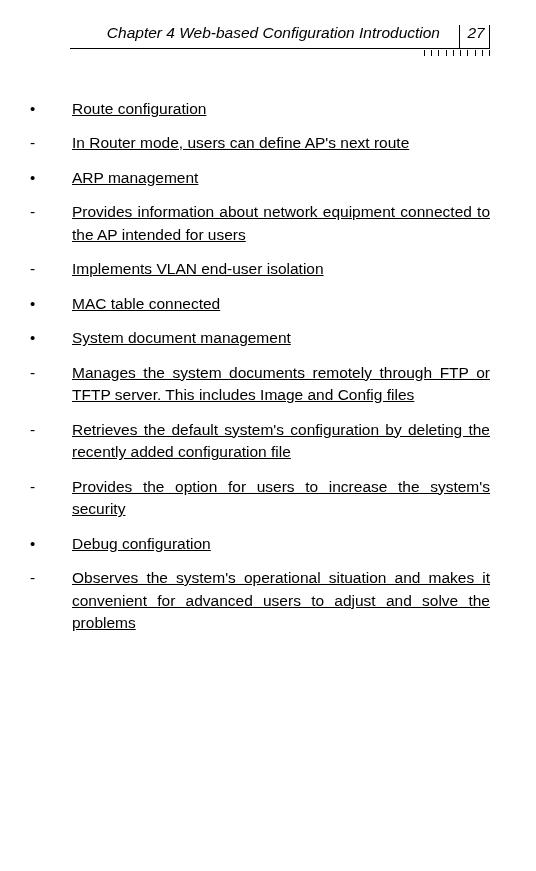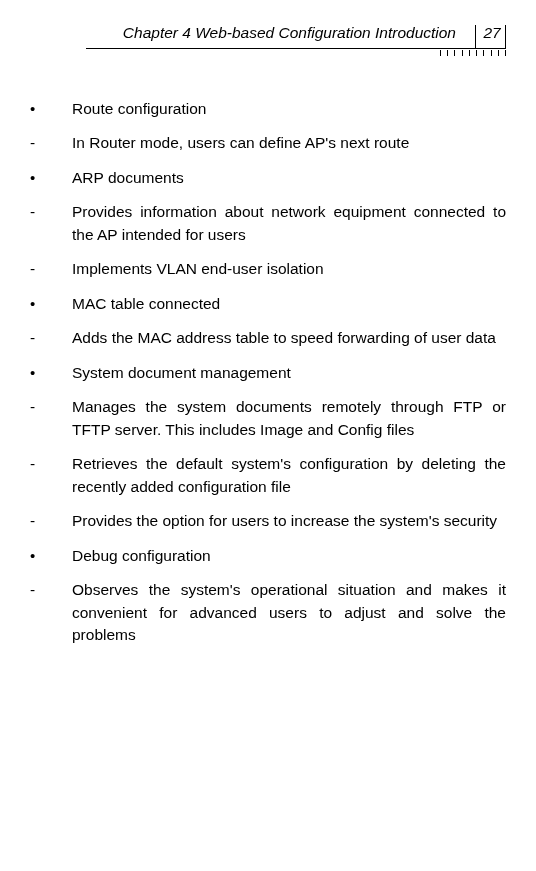--- a/index.html
+++ b/index.html
@@ -7,21 +7,21 @@
     margin: 0;
     width: 536px;
     height: 871px;
     background: #fff;
     font-family: Arial, Helvetica, sans-serif;
     color: #000;
     font-size: 15.5px;
     position: relative;
   }
   .page {
-    padding: 24px 30px 24px 28px;
+    padding: 24px 46px 24px 28px;
   }
   .header-wrap {
     position: relative;
     margin-bottom: 28px;
   }
   .header-line {
     position: absolute;
     right: 0;
     top: 0;
     display: flex;
@@ -91,20 +91,21 @@
   }
   .marker.bullet::before{
     content:"\2022";
     font-size:15px;
   }
   .marker.dash::before{
     content:"-";
   }
   .txt {
     flex: 1;
+    text-decoration: underline;
   }
   .txt.justify {
     text-align: justify;
   }
 </style>
 </head>
 <body>
 
 <div class="page">
 
@@ -135,37 +136,33 @@
   <div class="row">
         <div class="marker bullet"></div>
         <div class="txt">Route configuration</div>
       </div>
       <div class="row">
         <div class="marker dash"></div>
         <div class="txt">In Router mode, users can define AP's next route</div>
       </div>
       <div class="row">
         <div class="marker bullet"></div>
-        <div class="txt">ARP documents</div>
+        <div class="txt">ARP management</div>
       </div>
       <div class="row">
         <div class="marker dash"></div>
         <div class="txt justify">Provides information about network equipment connected to the AP intended for users</div>
       </div>
       <div class="row">
         <div class="marker dash"></div>
         <div class="txt">Implements VLAN end-user isolation</div>
       </div>
       <div class="row">
         <div class="marker bullet"></div>
         <div class="txt">MAC table connected</div>
-      </div>
-      <div class="row">
-        <div class="marker dash"></div>
-        <div class="txt justify">Adds the MAC address table to speed forwarding of user data</div>
       </div>
       <div class="row">
         <div class="marker bullet"></div>
         <div class="txt">System document management</div>
       </div>
       <div class="row">
         <div class="marker dash"></div>
         <div class="txt justify">Manages the system documents remotely through FTP or TFTP server. This includes Image and Config files</div>
       </div>
       <div class="row">

